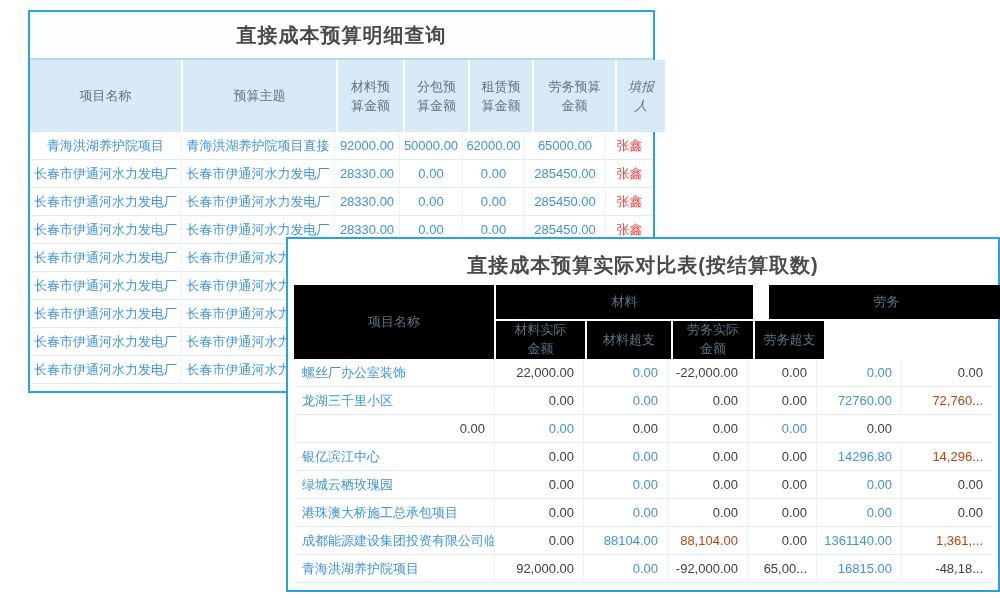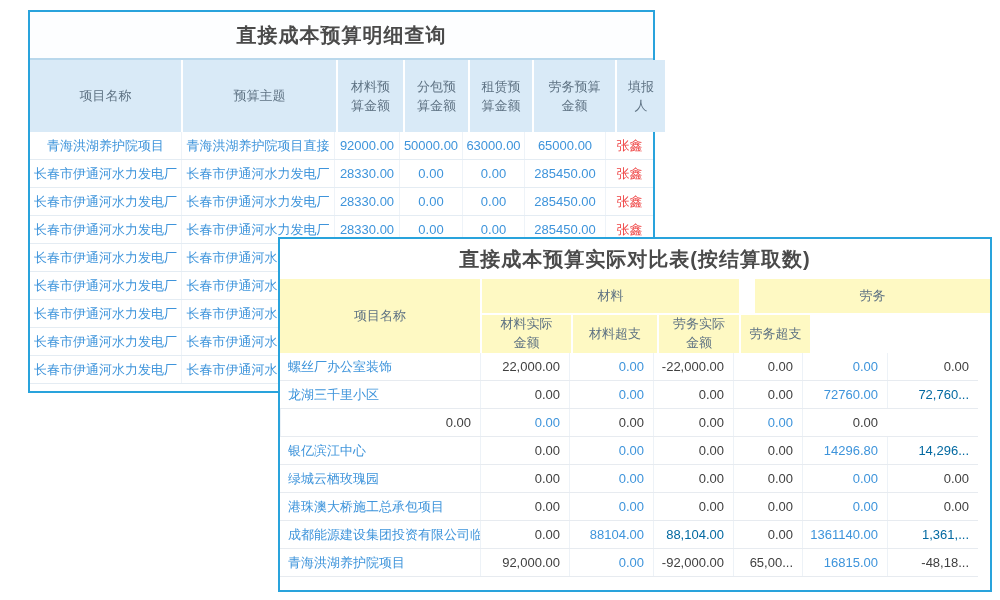--- a/index.html
+++ b/index.html
@@ -2,21 +2,21 @@
 <html><head>
 <meta charset="utf-8">
 <style>
   * { margin:0; padding:0; box-sizing:border-box; }
   html,body { background:#fff; }
   body { font-family:"Liberation Sans","DejaVu Sans",sans-serif; }
   .stage { position:relative; width:1000px; height:600px; background:#fff; overflow:hidden; }
 
   .window { position:absolute; background:#fff; border:2px solid #29a3dc; }
   .win1 { left:28px; top:10px; width:627px; height:383px; padding-bottom:6px; }
-  .win2 { left:278px; top:237px; width:714px; height:355px; z-index:5; }
+  .win2 { left:286px; top:237px; width:714px; height:355px; padding:6px; z-index:5; }
 
   .win-title { display:flex; align-items:center; justify-content:center;
                font-size:20px; font-weight:bold; color:#4a4a4a; letter-spacing:1px; }
   .win1 .win-title { height:46px; background:#fdfeff; }
   .win2 .win-title { height:40px; }
 
   
   .t1grid { width:623px; }
   .t1header { display:grid; grid-template-columns:151px 153px 65px 63px 62px 81px 48px;
               gap:2px; background:#fff; border-top:2px solid #b9d8ec; }
@@ -26,37 +26,37 @@
            height:28px; border-bottom:1px solid #e4ecf3; }
   .t1c { display:flex; align-items:center; justify-content:center; font-size:13px;
          color:#3e94db; overflow:hidden; white-space:nowrap; border-left:1px solid #eef3f8; }
   .t1c:first-child { border-left:none; }
   .t1c.c6 { color:#ef4444; }
 
   
   .t2grid { width:698px; }
   .t2header { display:grid; grid-template-columns:200px 89px 84px 80px 69px 85px 91px;
               grid-template-rows:34px 38px; gap:2px; background:#fff; }
-  .t2header .th { background:#fef9c3; display:flex; align-items:center; justify-content:center;
+  .t2header .th { background:#000000; display:flex; align-items:center; justify-content:center;
                   color:#5e7283; font-size:13px; text-align:center; line-height:1.45; }
   .th-name { grid-row:1 / 3; grid-column:1; }
   .th-mat  { grid-row:1; grid-column:2 / 5; }
   .th-lab  { grid-row:1; grid-column:5 / 8;margin-left:14px; }
   .t2row { display:grid; grid-template-columns:200px 89px 84px 80px 69px 85px 91px;
            height:28px; border-bottom:1px solid #e7ebf0; }
   .t2c { display:flex; align-items:center; font-size:13px; overflow:hidden; white-space:nowrap;
          border-left:1px solid #edf2f7; justify-content:flex-end; padding-right:9px; }
   .t2c.name { justify-content:flex-start; padding:0 0 0 8px; color:#3e94db; border-left:none; }
   .t2c.s-dark { color:#404040; }
   .t2c.s-blue { color:#3e94db; }
-  .t2c.s-red  { color:#0369a1; }
+  .t2c.s-red  { color:#c2410c; }
 
   
   .hw { display:inline-block; }
-  .w2 { width:30px; } .w3 { width:42px; } .w4 { width:58px; } .w5 { width:70px; }
+  .w2 { width:30px;font-style:italic; } .w3 { width:42px; } .w4 { width:58px; } .w5 { width:70px; }
 </style>
 </head>
 <body>
 
 <div class="stage">
 
   <section class="window win1">
     <div class="win-title">直接成本预算明细查询</div>
     <div class="t1grid">
       <div class="t1header">
@@ -81,21 +81,21 @@
         <div class="th">
             <span class="hw w2">填报人</span>
           </div>
       </div>
       <div id="t1body">
           <div class="t1row">
             <div class="t1c c0">青海洪湖养护院项目</div>
             <div class="t1c c1">青海洪湖养护院项目直接</div>
             <div class="t1c c2">92000.00</div>
             <div class="t1c c3">50000.00</div>
-            <div class="t1c c4">63000.00</div>
+            <div class="t1c c4">62000.00</div>
             <div class="t1c c5">65000.00</div>
             <div class="t1c c6">张鑫</div>
           </div>
           <div class="t1row">
             <div class="t1c c0">长春市伊通河水力发电厂</div>
             <div class="t1c c1">长春市伊通河水力发电厂</div>
             <div class="t1c c2">28330.00</div>
             <div class="t1c c3">0.00</div>
             <div class="t1c c4">0.00</div>
             <div class="t1c c5">285450.00</div>

